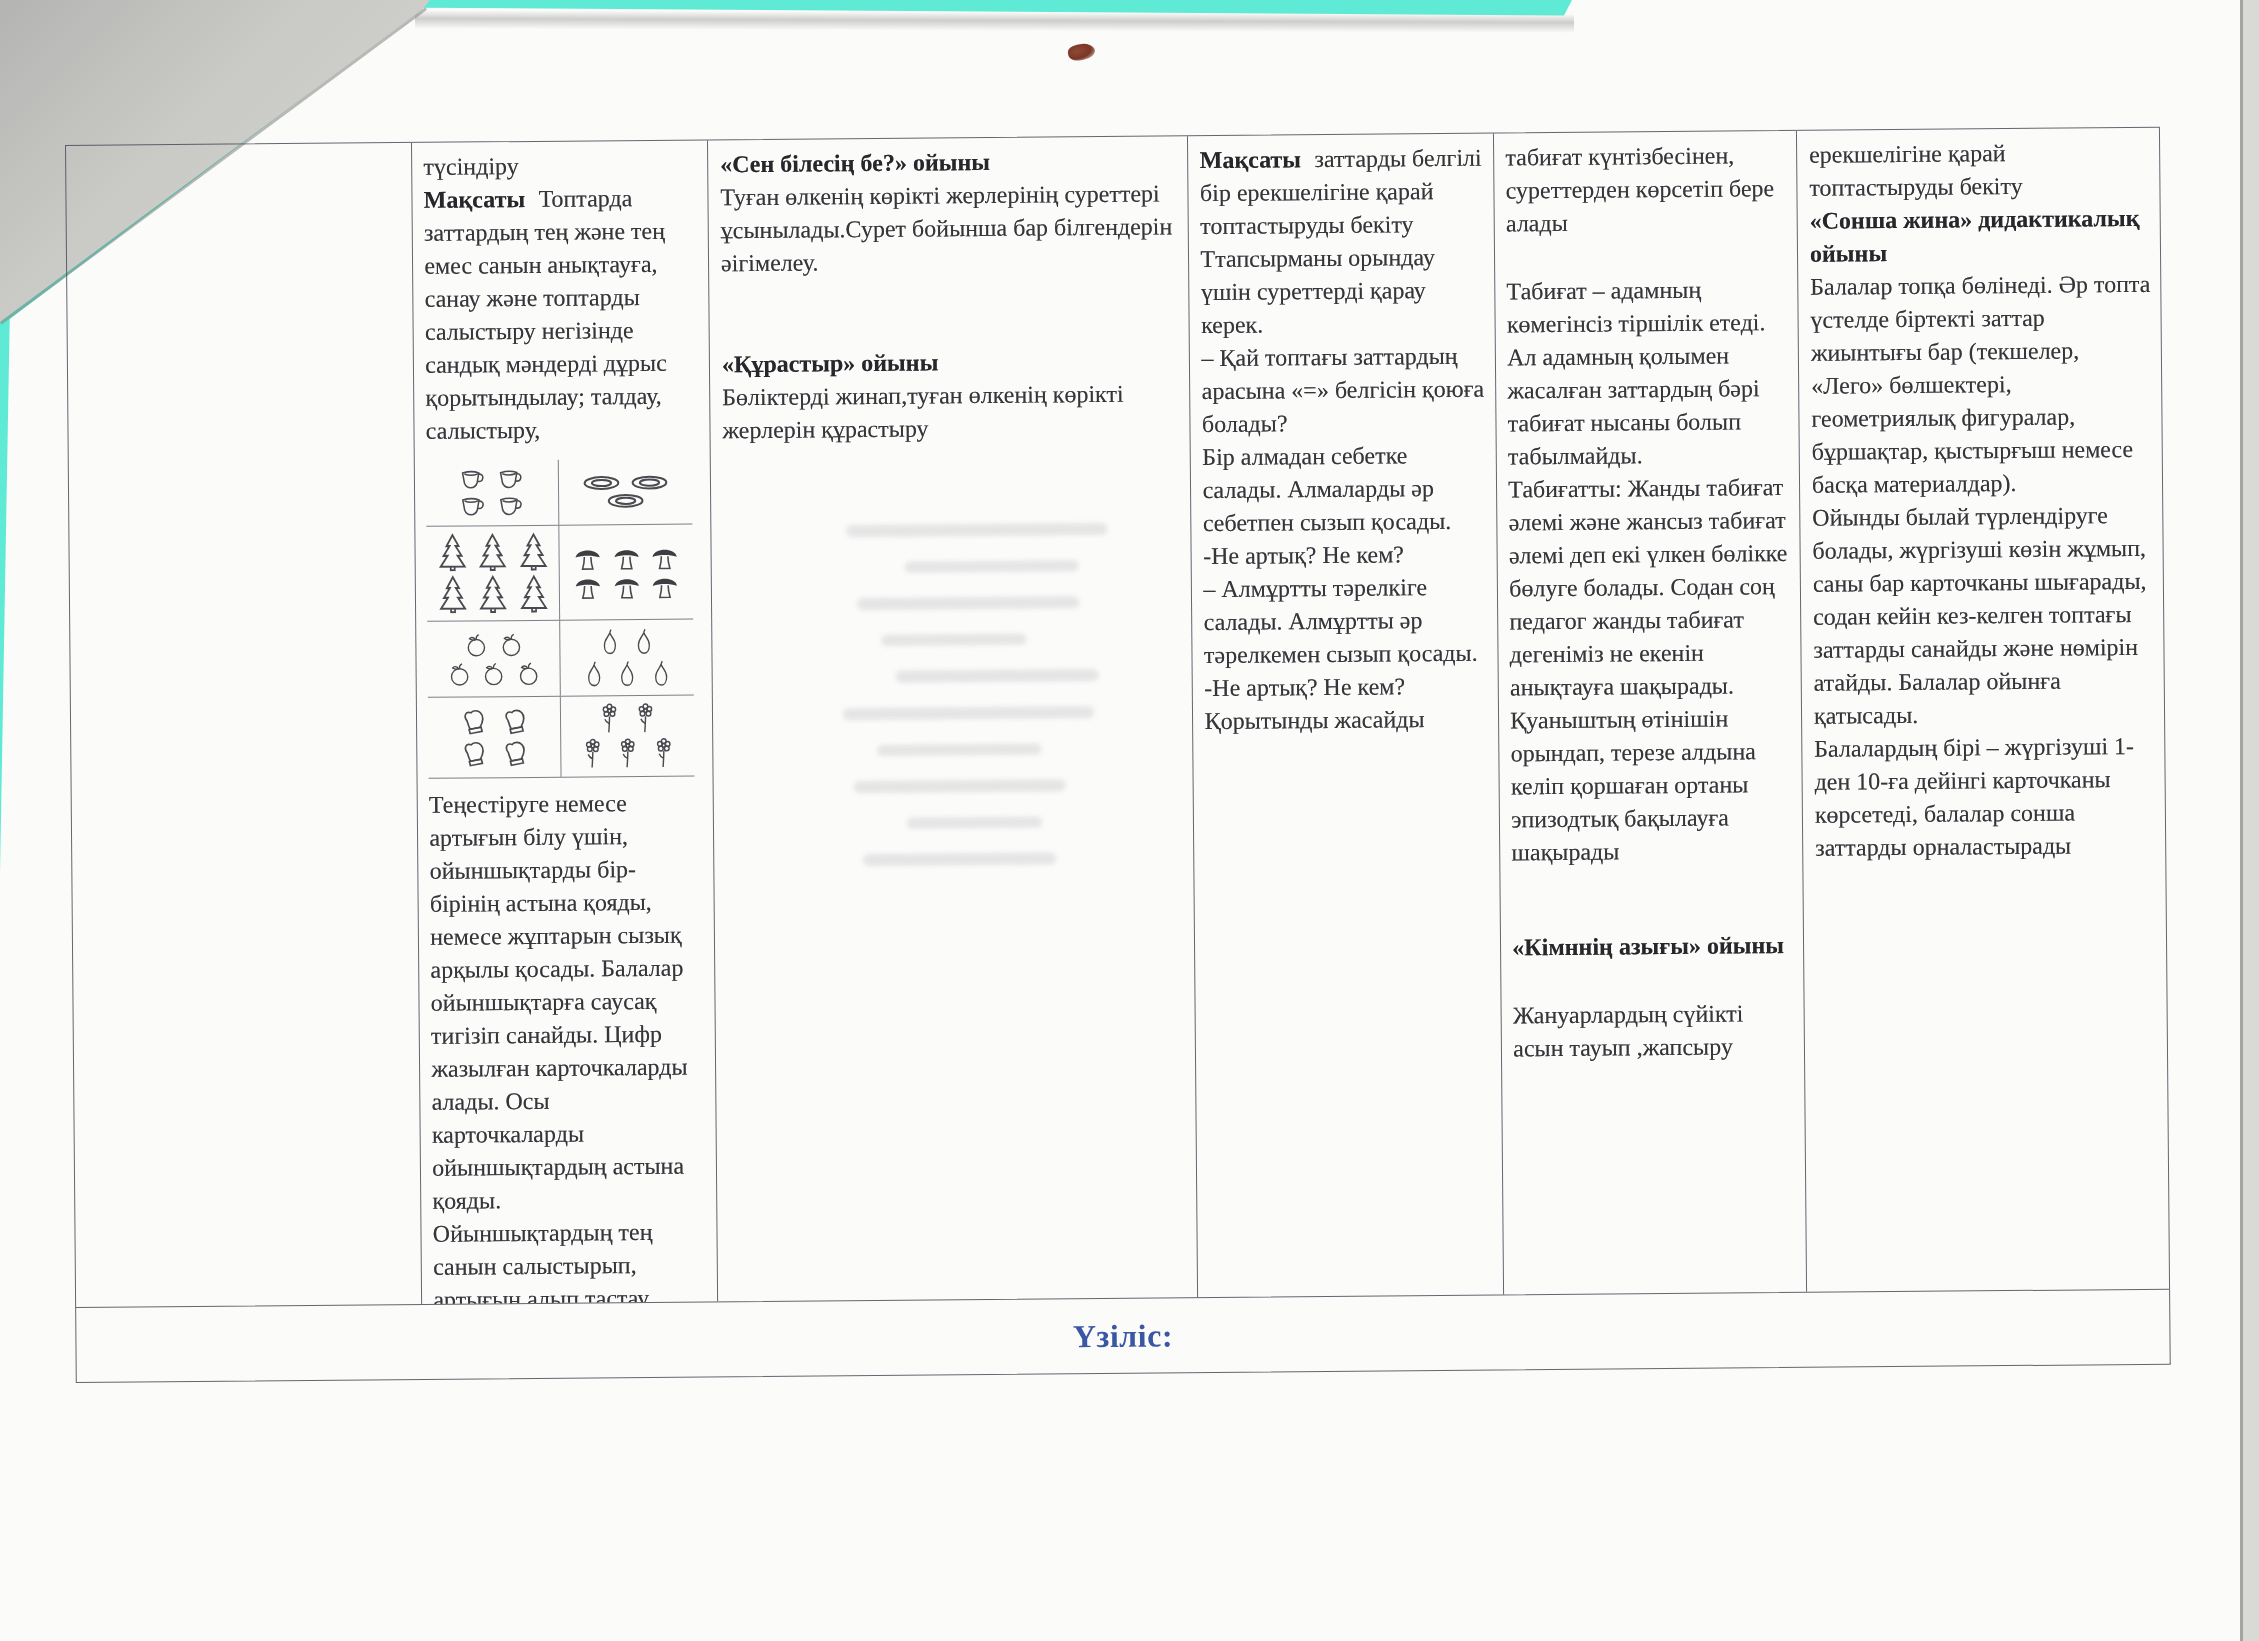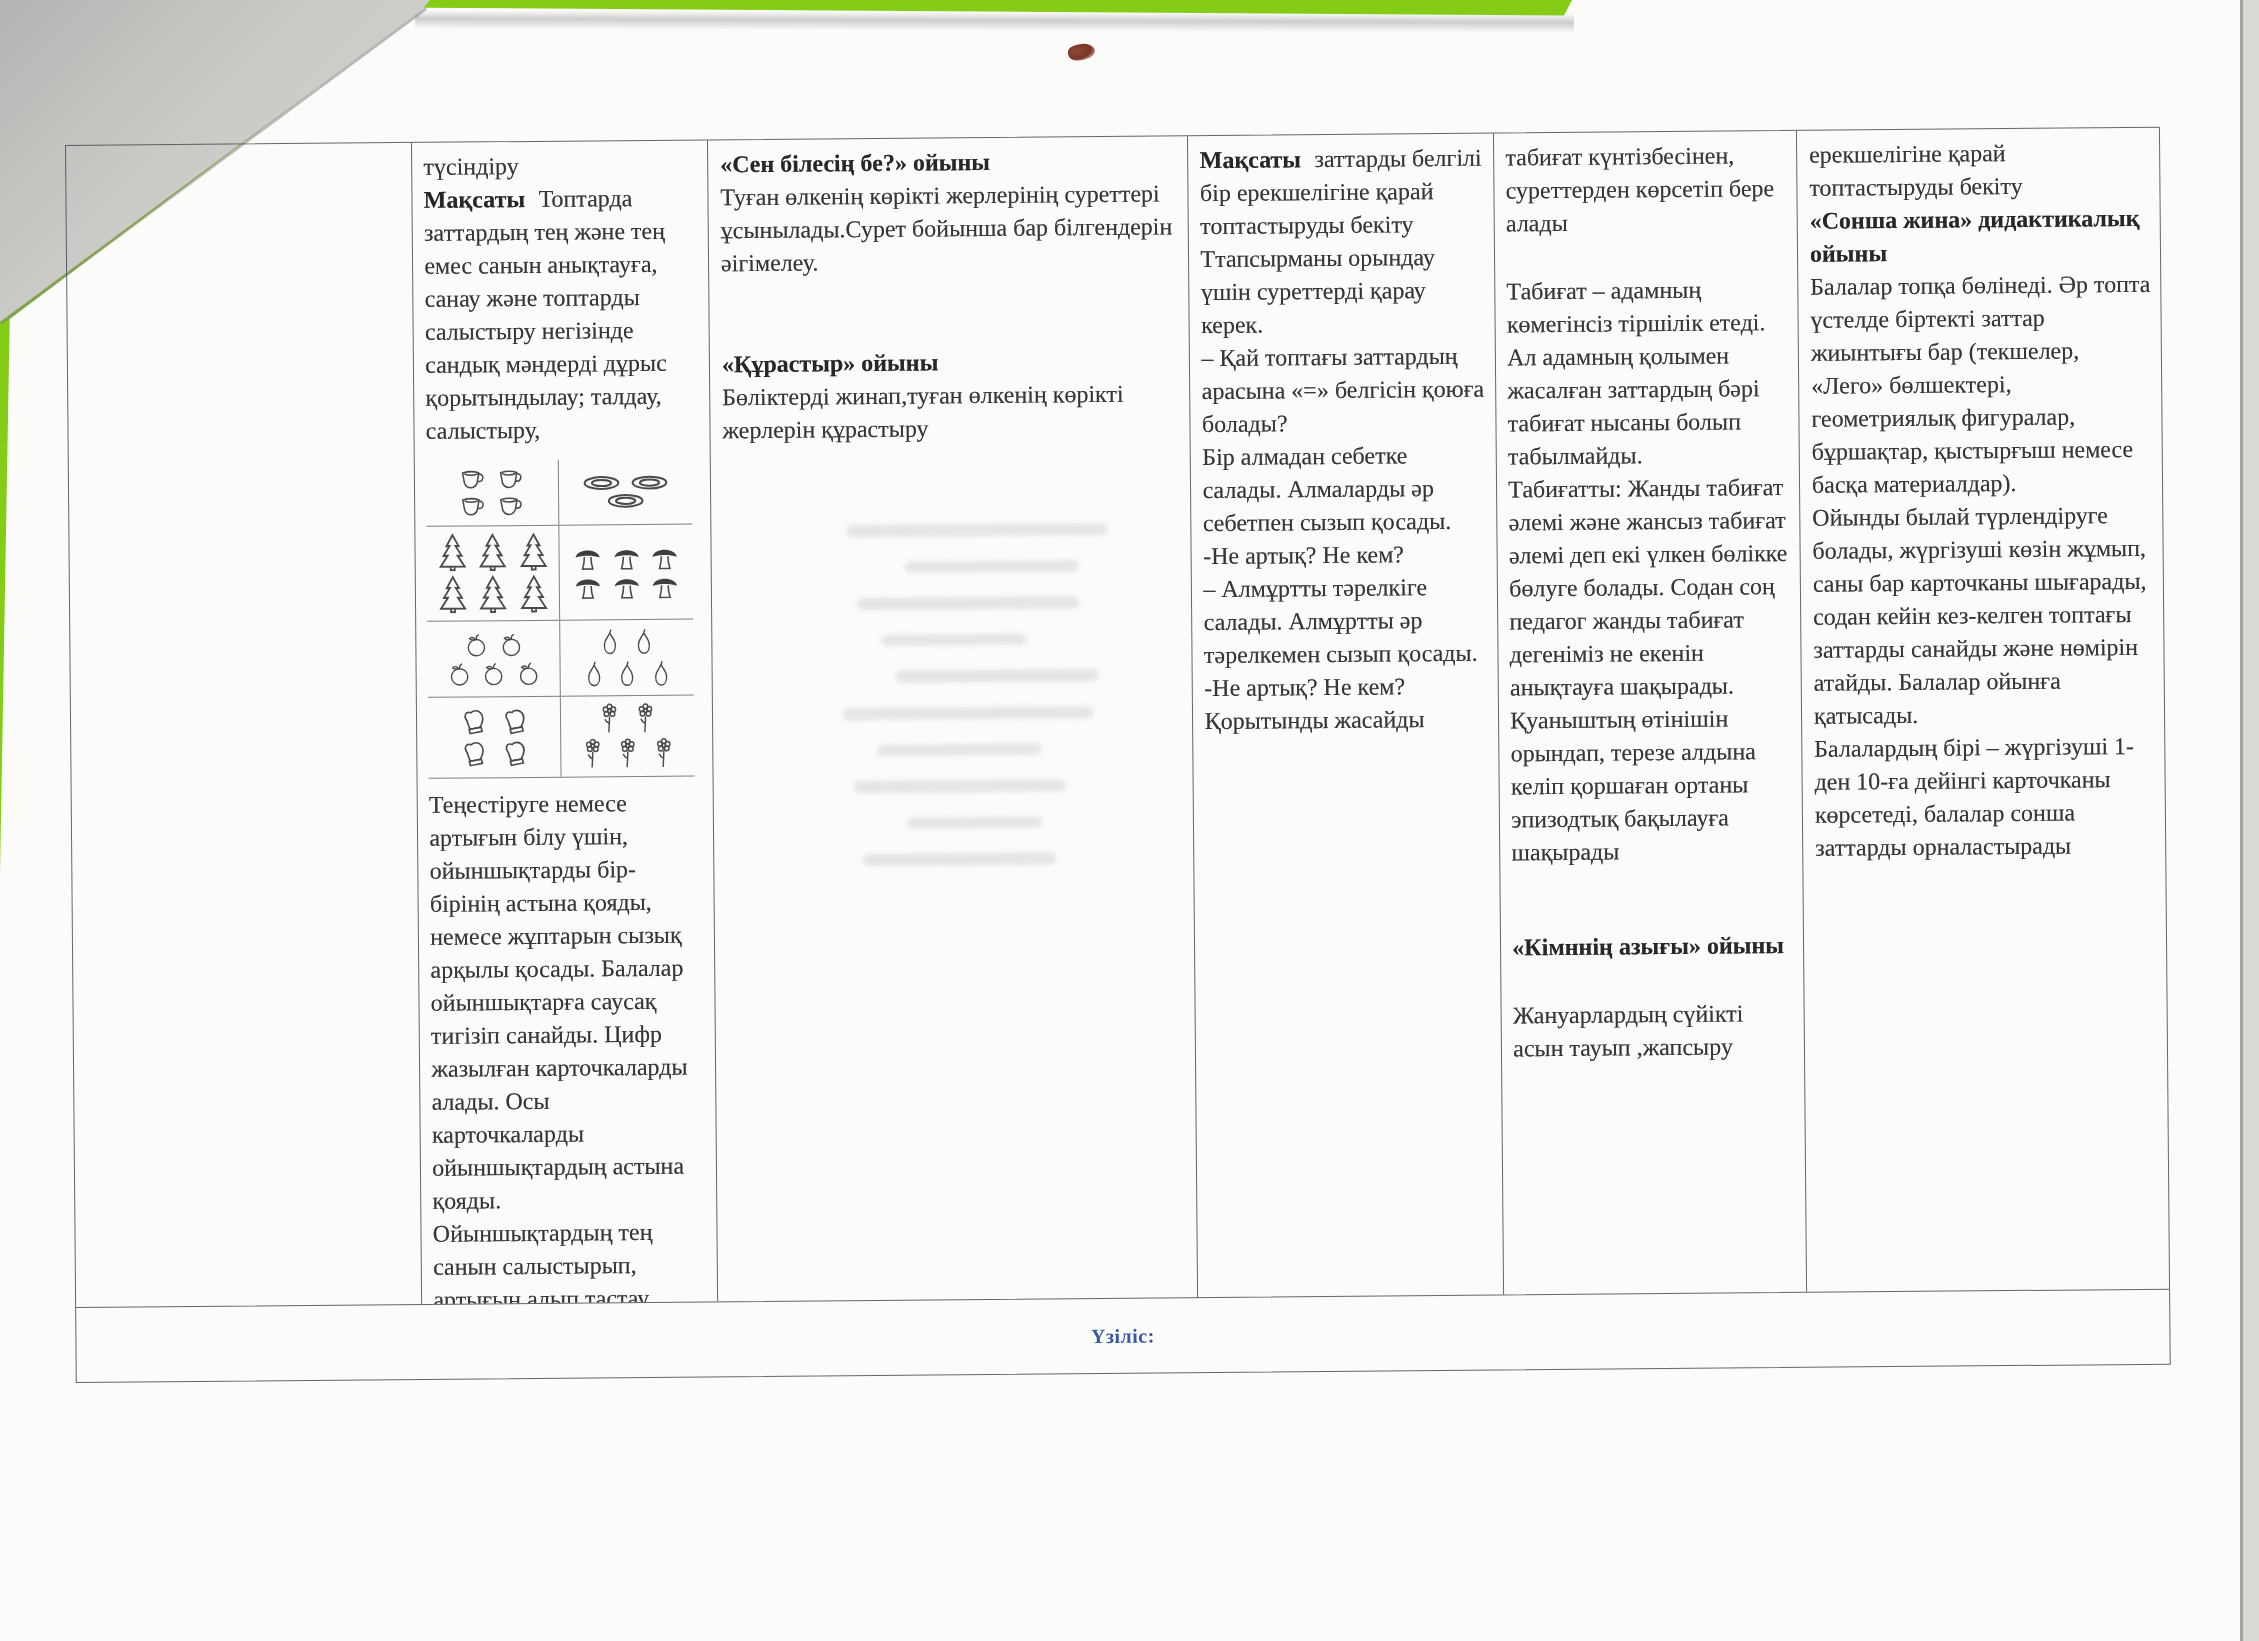--- a/index.html
+++ b/index.html
@@ -1,19 +1,19 @@
 <!DOCTYPE html>
 <html><head>
 <meta charset="utf-8">
 <style>
   html,body{margin:0;padding:0;}
   .scene{
     position:relative;
     width:2259px;height:1641px;
-    background:#84cc16;
+    background:#5eead4;
     overflow:hidden;
     font-family:"Liberation Serif", serif;
   }
   
   .page{
     position:absolute;left:0;top:0;width:2259px;height:1641px;
     background:#fbfbf9;
     clip-path:polygon(9.7px 319px,422px 7.7px,1564px 15.4px,1572px 0px,2259px 0px,2259px 1641px,0px 1641px,0px 874px);
   }
   
@@ -83,21 +83,21 @@
 
   
   .t-footer{
     height:75px;
     border:1.9px solid var(--line);
     border-top:none;
     box-sizing:border-box;
     display:flex;align-items:center;justify-content:center;
   }
   .break-label{
-    font-weight:bold;font-size:20px;letter-spacing:0.5px;
+    font-weight:bold;font-size:32px;letter-spacing:0.5px;
     color:#3a57a5;
   }
 
   
   .count-grid{width:266px;margin:13.5px 0 9.7px 0;}
   .g-row{display:flex;border-bottom:1.9px solid rgba(72,76,88,.7);}
   .g-cell{width:50%;padding:6.8px 1.9px;display:flex;flex-direction:column;justify-content:center;gap:2.9px;box-sizing:border-box;}
   .g-left{border-right:1.9px solid rgba(72,76,88,.7);}
   .sub{display:flex;justify-content:center;align-items:flex-end;gap:8.7px;}
   .ic{flex:none;stroke:#4a4a50;fill:none;stroke-width:1.7;}

